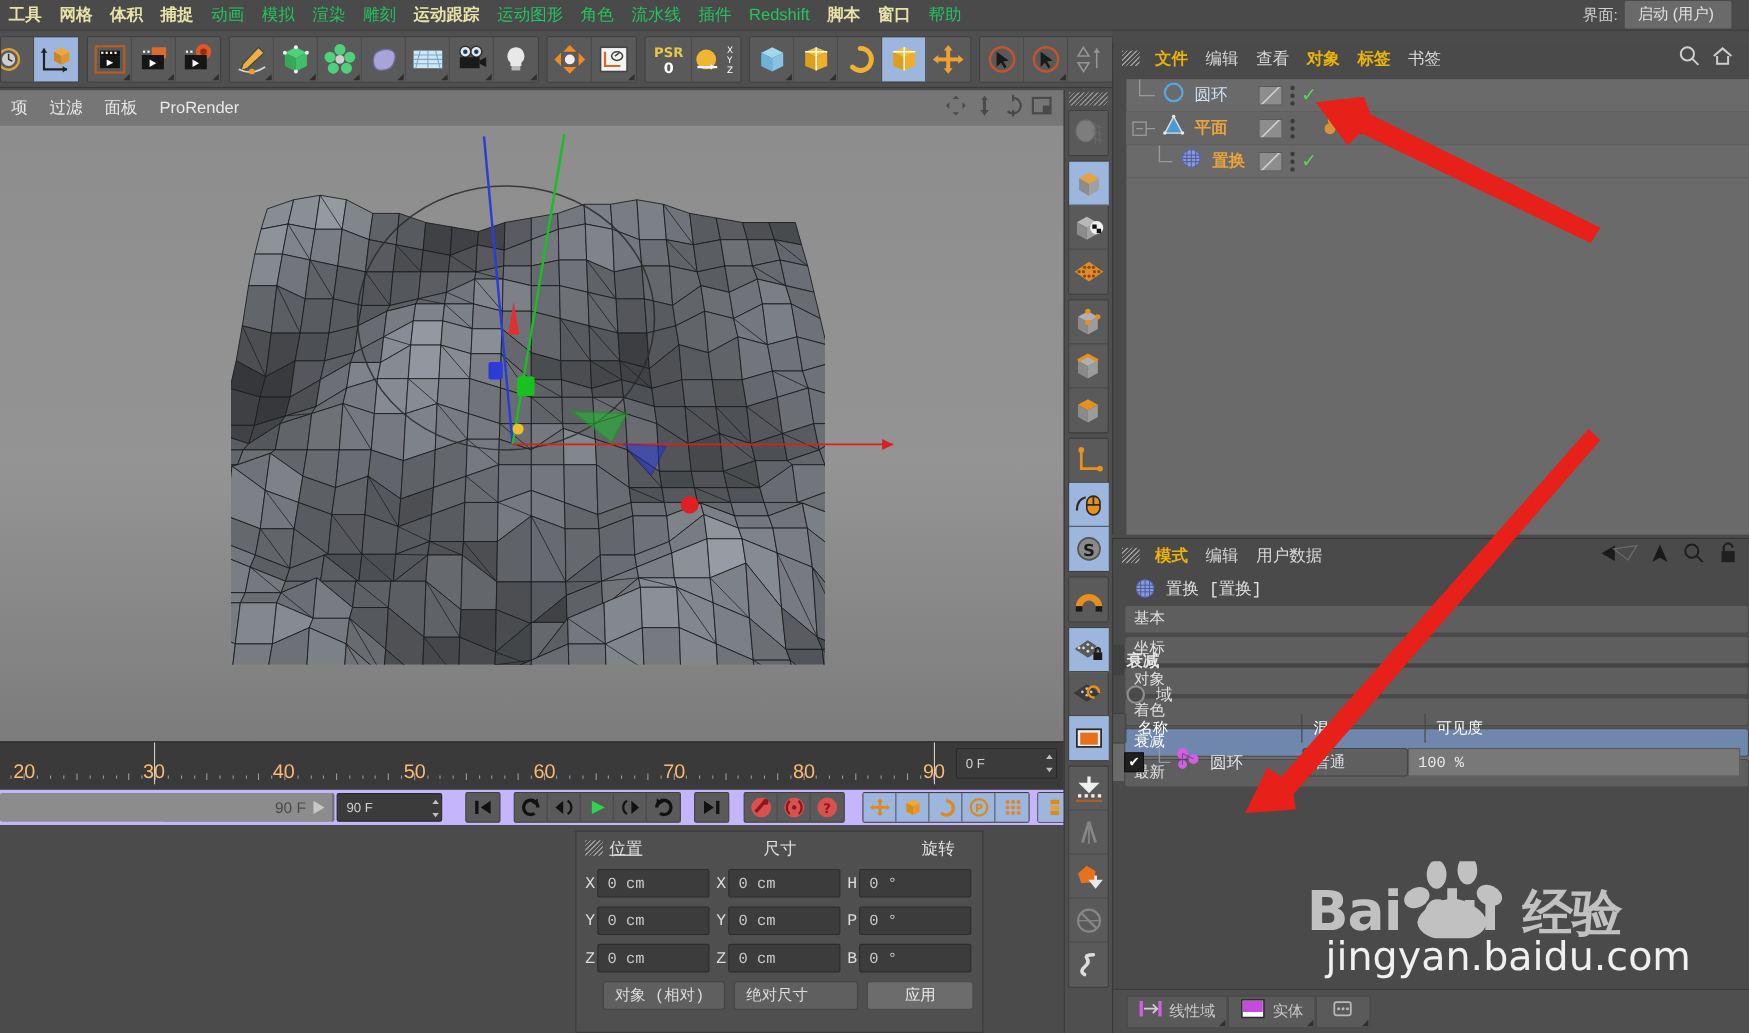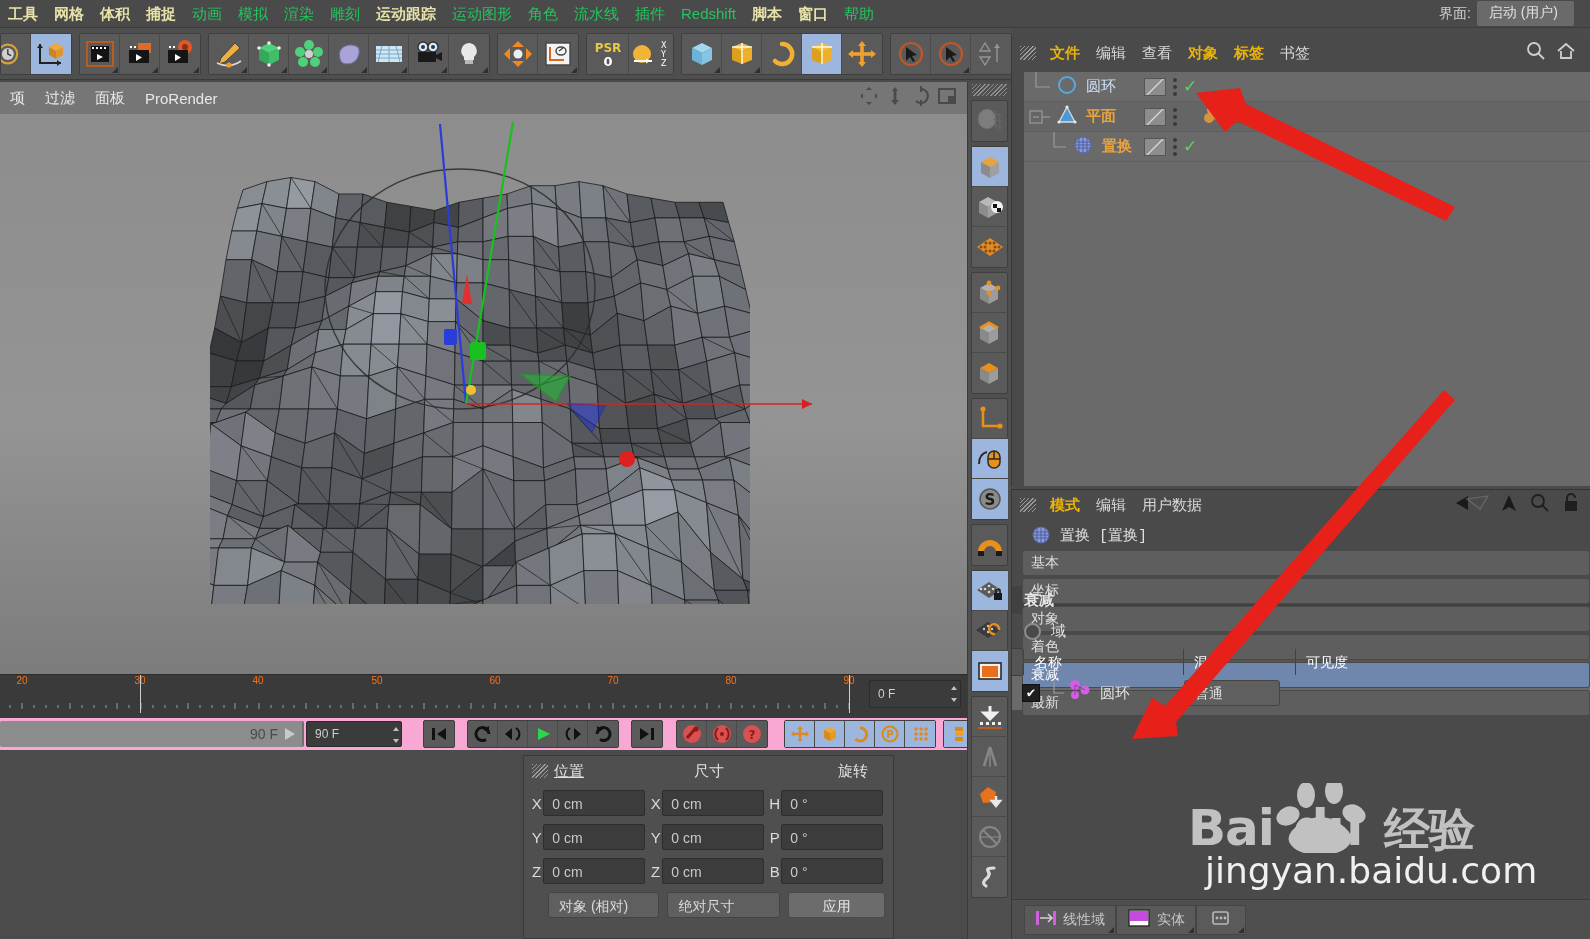--- a/index.html
+++ b/index.html
@@ -70,57 +70,57 @@
     overflow: hidden;
   }
 
   
   .timeline {
     position: absolute; left: 0; top: 674px; width: 967px; height: 44px;
     background: #3a3a3a; border-top: 1px solid #2c2c2c;
   }
   .tl-ticklabels { position: relative; height: 28px; }
   .tl-ticklabels span {
-    position: absolute; top: 0; font-size: 10px; color: #f97316;
+    position: absolute; top: 16px; font-size: 18px; color: #fdba74;
     transform: translateX(-50%);
   }
   .tl-minor { position: absolute; left: 0; top: 28px; width: 100%; height: 10px; }
   .tl-playhead { position: absolute; top: 0; width: 1px; height: 38px; background: #cfcfcf; }
   .field-small {
     position: absolute; background: #3b3b3b; border: 1px solid #2b2b2b;
     color: #cfcfcf; font-size: 12px; line-height: 26px; padding-left: 8px;
     border-radius: 2px;
   }
   .spin { position: absolute; right: 5px; top: 4px; width: 8px; height: 18px; }
 
   
   .transport {
     position: absolute; left: 0; top: 718px; width: 967px; height: 32px;
-    background: #f9a8d4; display: flex; align-items: center;
+    background: #c4b5fd; display: flex; align-items: center;
   }
   .tl-range {
     width: 300px; height: 24px; background: #8c8c8c; border-radius: 2px;
     margin-left: 0;
   }
   .frame-end {
     height: 26px; background: #6e6e6e; border-radius: 2px; display: flex;
     align-items: center; justify-content: flex-end; color: #444; font-size: 14px;
     padding-right: 4px;
   }
   .tpgroup { display: flex; background: #5a5a5a; border: 1px solid #3f3f3f;
              border-radius: 2px; height: 28px; margin-left: 6px; }
   .tpbtn { width: 30px; height: 26px; display: flex; align-items: center;
            justify-content: center; border-right: 1px solid #4a4a4a; }
   .tpbtn:last-child { border-right: none; }
   .tpbtn.sel { background: #9db6dd; }
 
   
   .coordpanel {
     position: absolute; left: 523px; top: 755px; width: 371px; height: 184px;
-    background: #4f4f4f; border: 1px solid #3a3a3a;
+    background: #4f4f4f; border: 1px solid #3a3a3a; font-family: Liberation Mono, monospace;
   }
   .coordhdr { height: 30px; display: flex; align-items: center; }
   .grip {
     width: 16px; height: 14px; margin: 0 6px 0 8px;
     background-image: repeating-linear-gradient(135deg,#9a9a9a 0 1px,transparent 1px 3px);
   }
   .coordhdr .lbl { font-size: 15px; color: #e2e2e2; }
   .coordhdr .u { text-decoration: underline; }
   .coordrow { display: flex; align-items: center; height: 34px; padding: 0 6px; }
   .axis { width: 16px; font-size: 15px; color: #dcdcdc; text-align: center; }
@@ -1656,20 +1656,21 @@
               <circle cx="9" cy="17" r="4"></circle>
               <circle cx="19" cy="12" r="4.5"></circle>
             </g>
             <g stroke="#a030b8" stroke-width="1">
               <path d="M9 7 L9 17 M9 7 L19 12"></path>
             </g>
           </svg>
       </span>
       <span style="font-size:15px; color:#e4e4e4; margin-left:6px; width:84px">圆环</span>
       <span class="dropdown" style="width:96px; ">普通</span>
+      <span class="pct">100 %</span>
     </div>
 
     <div class="fieldbar">
       <div class="fbtn">
         <span>
           <svg width="22" height="18" viewBox="0 0 22 18">
               <rect x="1" y="2" width="3" height="14" fill="#d060e0"></rect>
               <rect x="18" y="2" width="3" height="14" fill="#d060e0"></rect>
               <path d="M5 9 h12 M13 5 l4 4 l-4 4" stroke="#d0d0d0" stroke-width="1.6" fill="none"></path>
             </svg>

